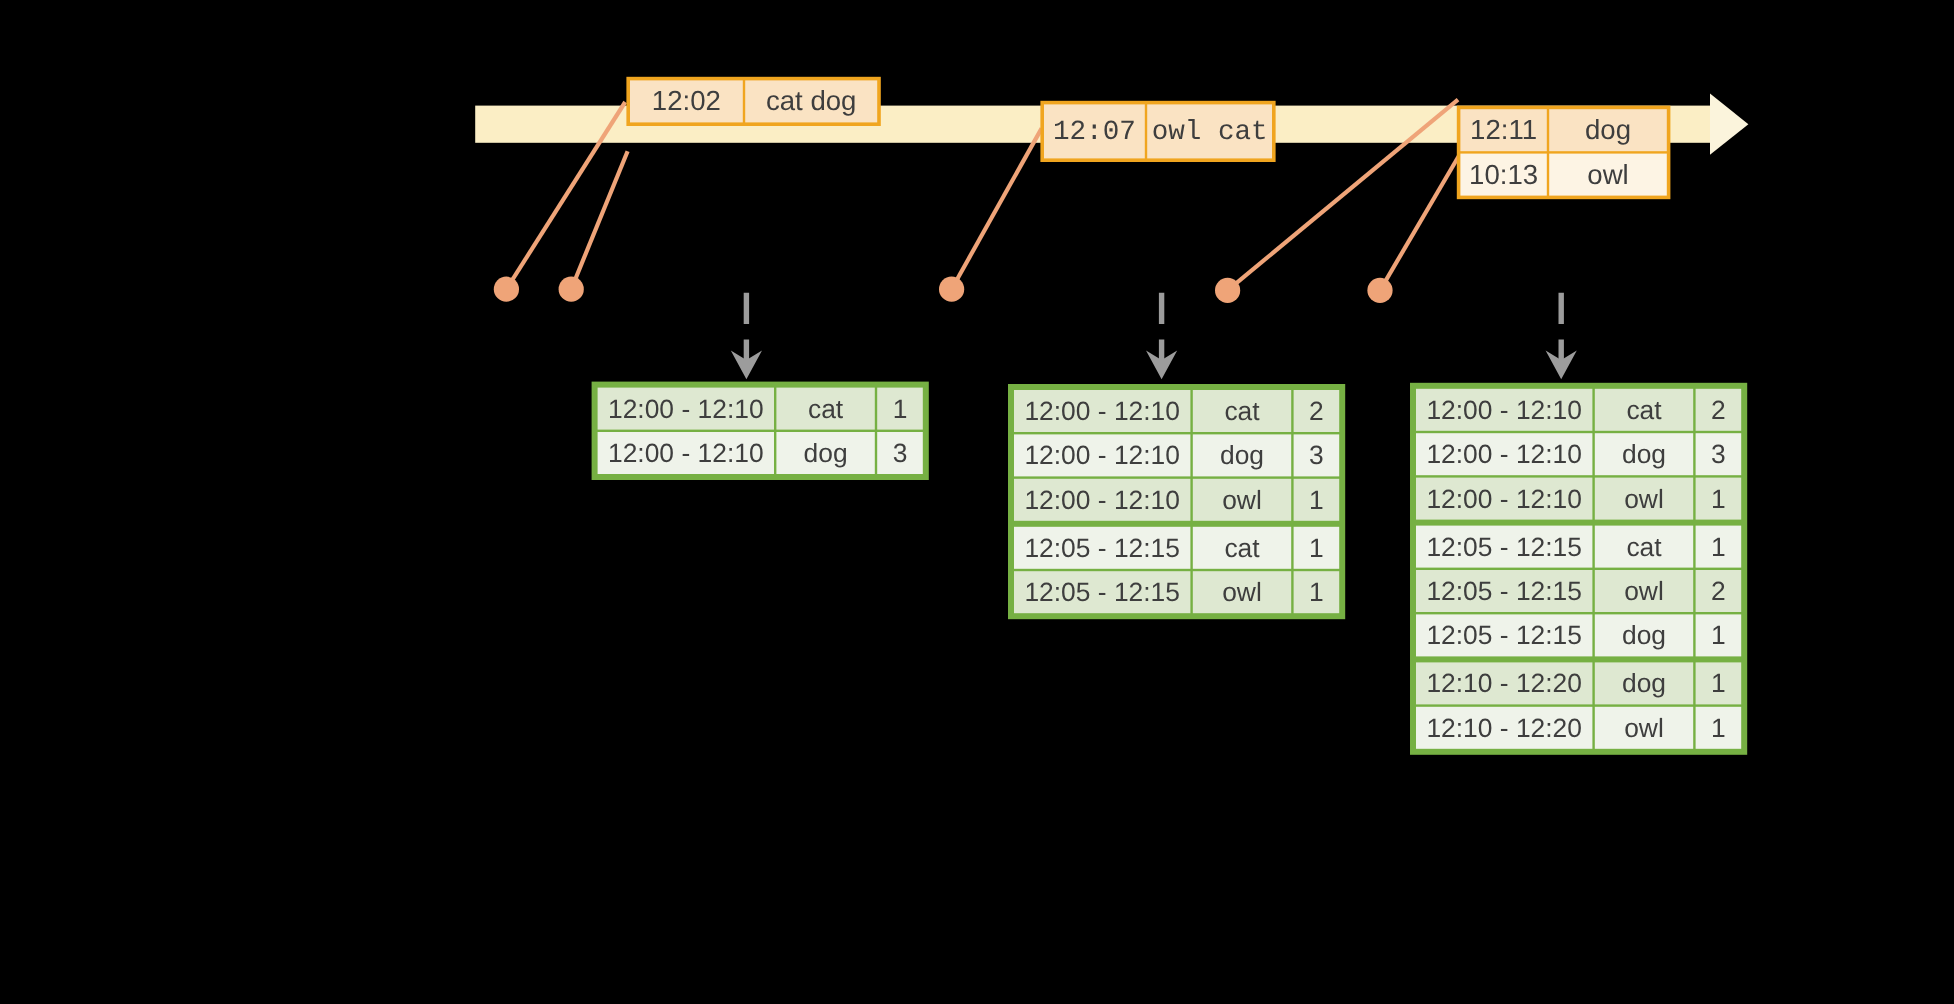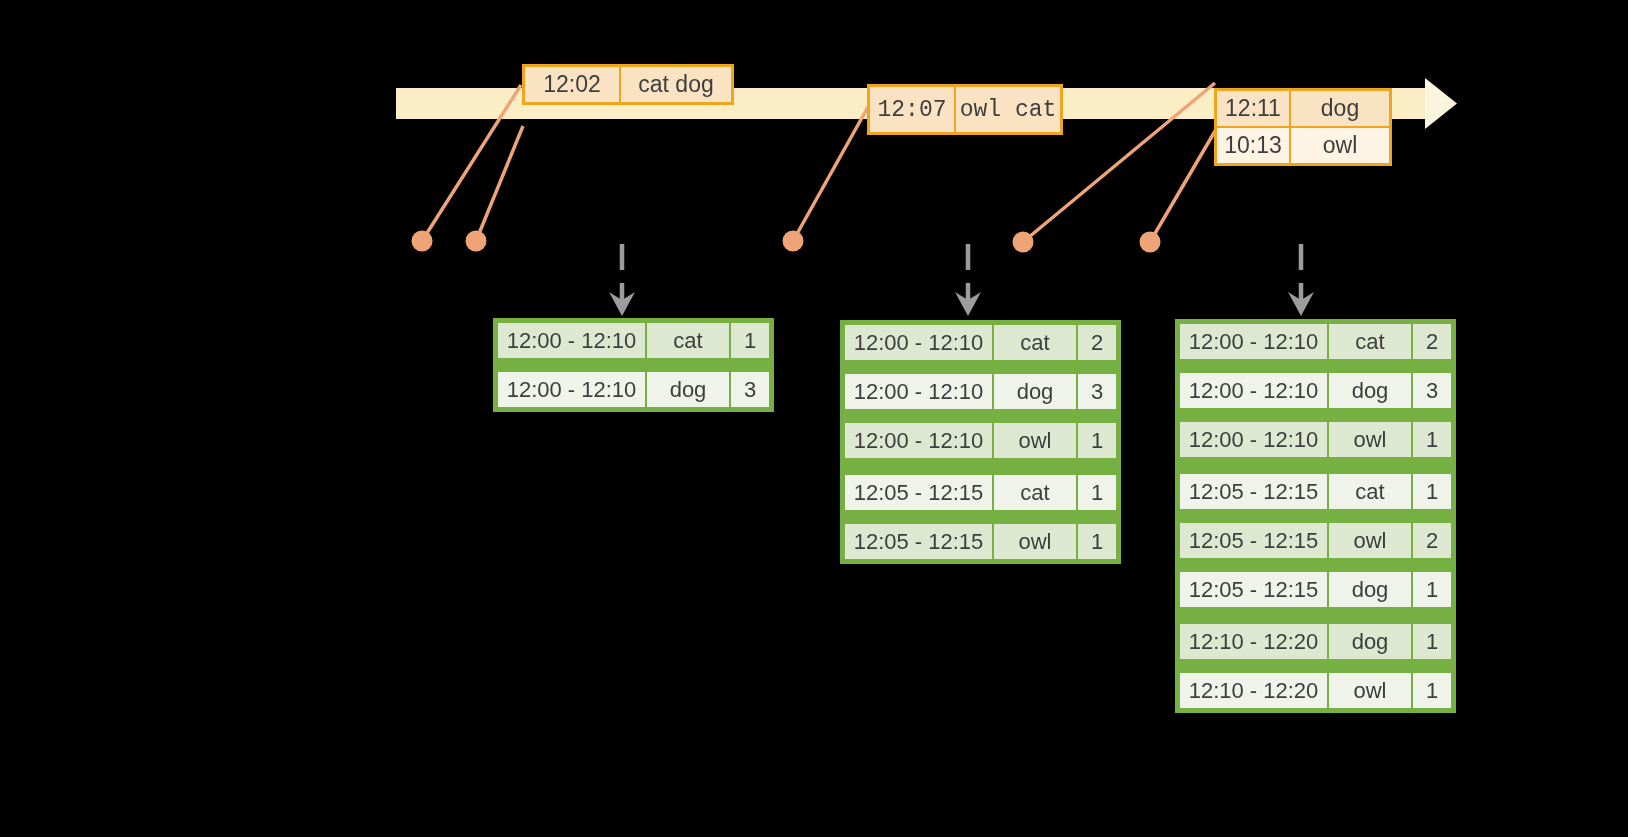--- a/index.html
+++ b/index.html
@@ -27,21 +27,21 @@
   .event-table.short .e-cell{height:45px;font-family:Liberation Mono, monospace;}
   .e-row:nth-child(odd) .e-cell{background:var(--event-row-dark,#fae3c3);}
   .e-row:nth-child(even) .e-cell{background:var(--event-row-light,#fdf4e4);}
   .e-time{width:94px;}
   .e-words{width:110px;}
   .event-table.t2 .e-time{width:84px;} .event-table.t2 .e-words{width:104px;}
   .event-table.t3 .e-time{width:72px;} .event-table.t3 .e-words{width:98px;}
 
   
   .result-table{
-    position:absolute;display:flex;flex-direction:column;gap:14px;
+    position:absolute;display:flex;flex-direction:column;gap:2px;
     background:var(--result-border,#76b043);padding:5px;box-sizing:border-box;align-items:flex-end;
   }
   .r-row{display:flex;gap:2px;}
   .r-row.group-start{margin-top:3px;}
   .r-cell{
     height:35px;display:flex;align-items:center;justify-content:center;
     font-size:22px;
   }
   .r-row:nth-child(odd) .r-cell{background:var(--result-row-dark,#dee8d1);}
   .r-row:nth-child(even) .r-cell{background:var(--result-row-light,#eff3ea);}

